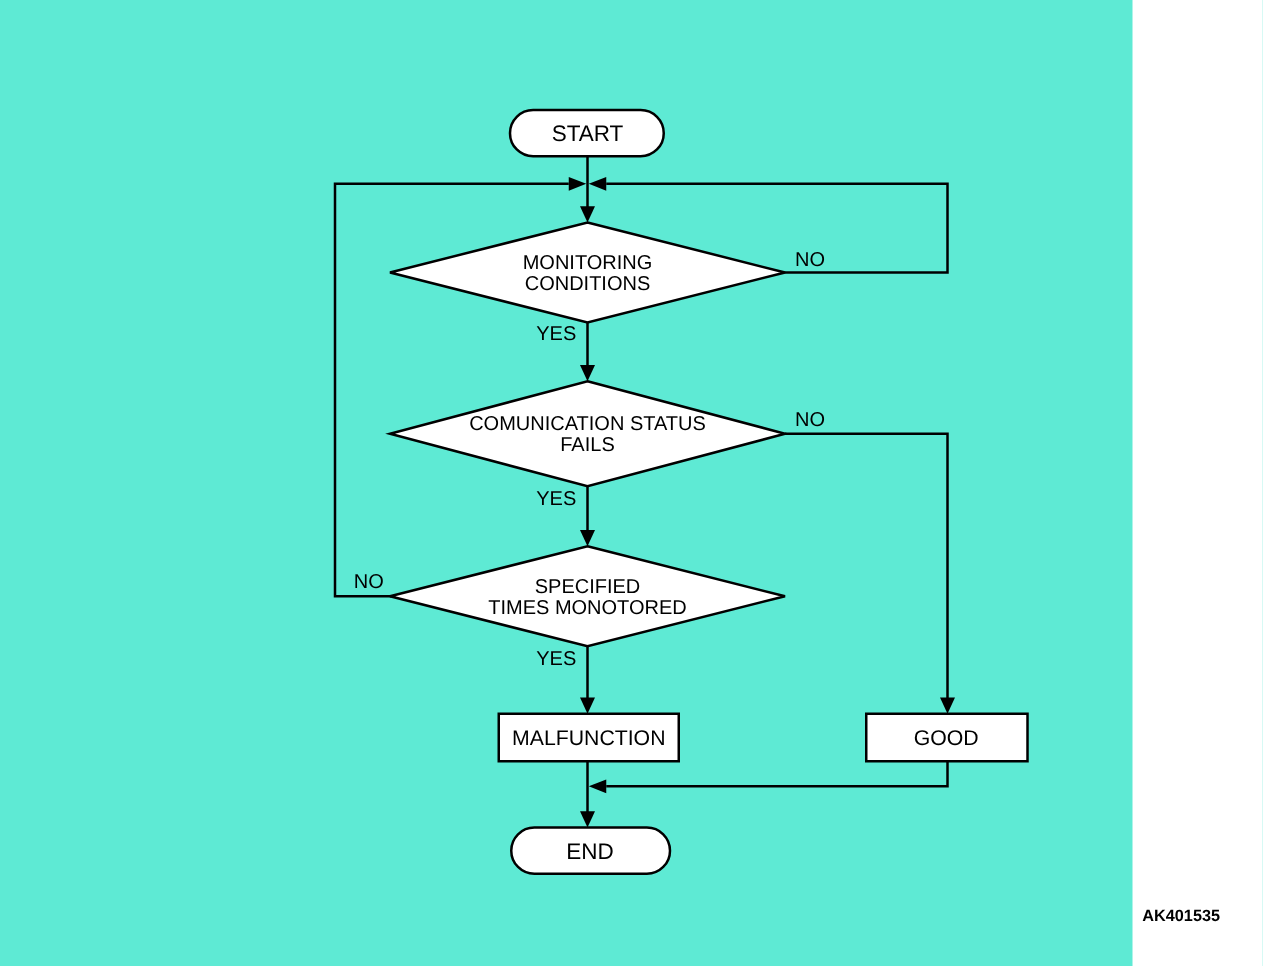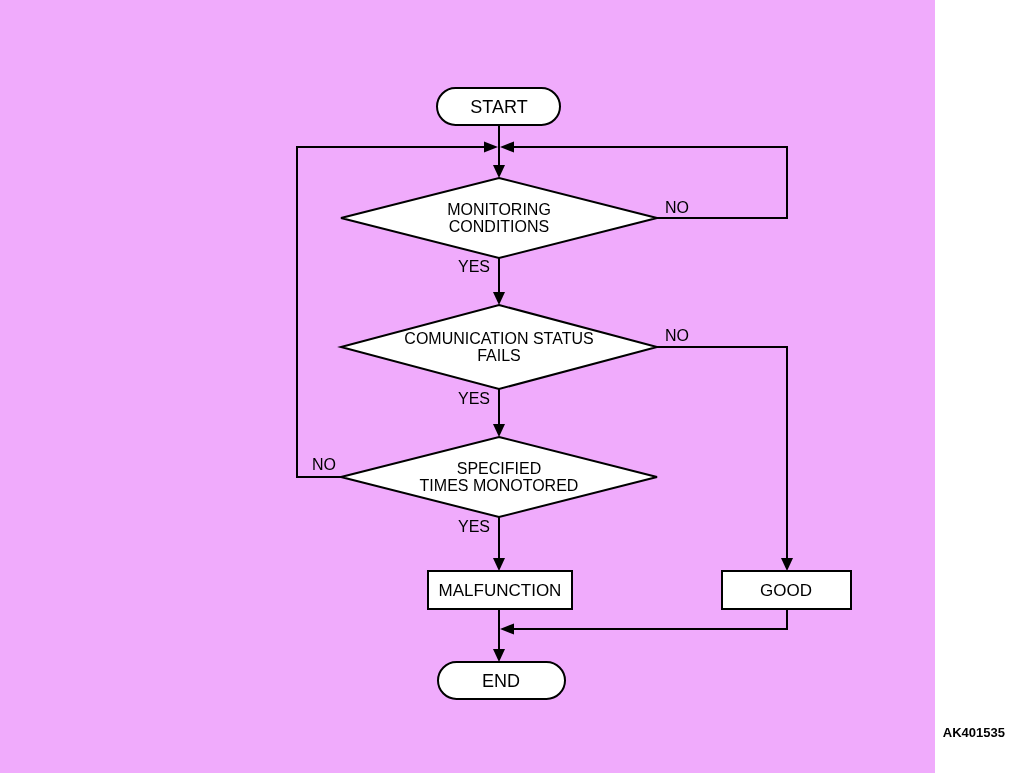--- a/index.html
+++ b/index.html
@@ -8,22 +8,21 @@
     background: #ffffff;
     width: 1010px;
     height: 773px;
     overflow: hidden;
     font-family: "Liberation Sans", sans-serif;
   }
   .canvas {
     position: relative;
     width: 906px;
     height: 773px;
-    background: #f0abfc;
-    padding-left: 29px;
+    background: #5eead4;
   }
   svg text {
     font-family: "Liberation Sans", sans-serif;
     fill: #000000;
   }
 </style>
 </head>
 <body>
 
 <div class="canvas">

